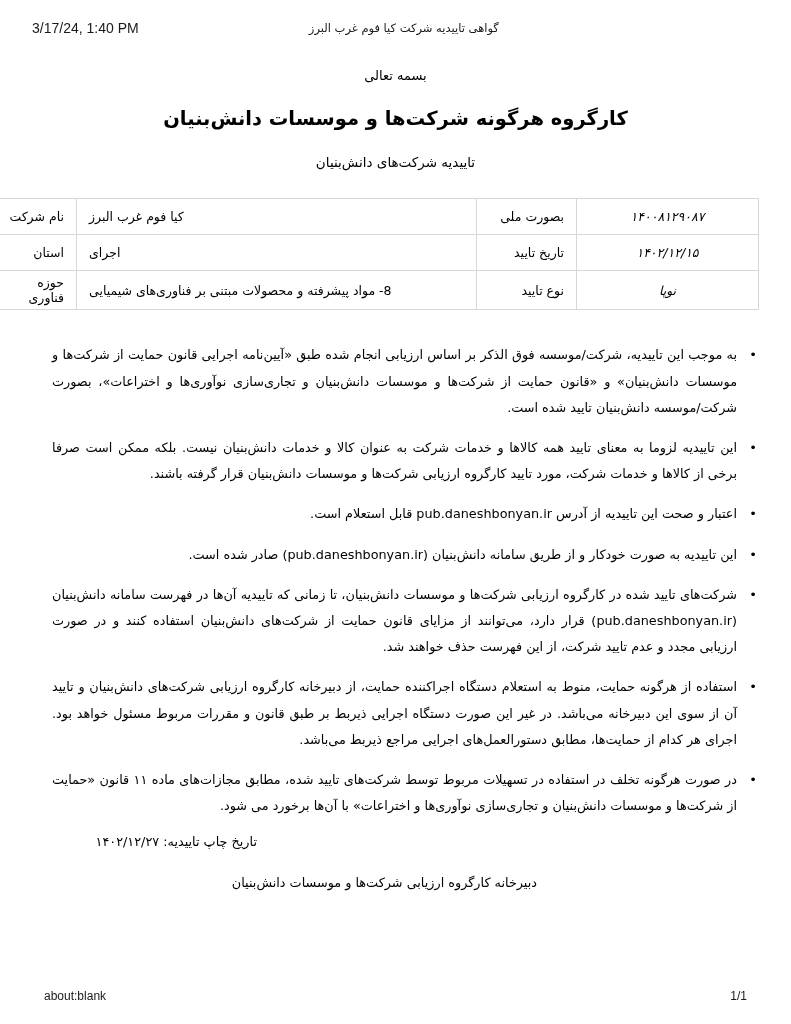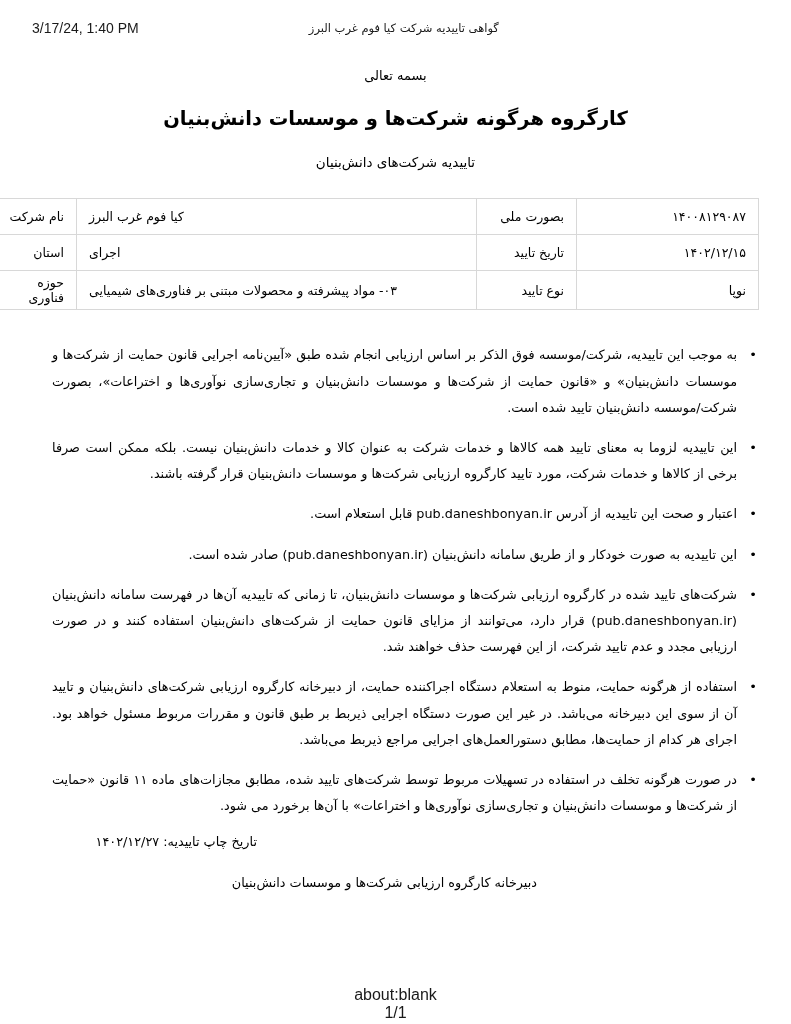--- a/index.html
+++ b/index.html
@@ -57,27 +57,26 @@
   
   .print-footer {
     position: absolute;
     bottom: 18px;
     left: 0;
     right: 0;
     height: 20px;
     display: flex;
     align-items: center;
     justify-content: space-between;
-    font-size: 16px;
+    font-size: 12px;
     color: #1a1a1a;
     direction: ltr;
     padding: 0 44px;
     box-sizing: border-box;
     font-family: "Liberation Sans", sans-serif;
-    flex-direction: column;
   }
 
   
   .doc {
     position: absolute;
     top: 58px;
     left: 0;
     right: 0;
     padding: 0 32px;
     box-sizing: border-box;
@@ -119,21 +118,21 @@
   .info-table td {
     border: 1px solid #d8d8d8;
     height: 36px;
     padding: 4px 12px;
     vertical-align: middle;
     box-sizing: border-box;
   }
   .c-label  { width: 82px;  text-align: right; }
   .c-value  { width: 400px; text-align: left; }
   .c-label2 { width: 100px; text-align: right; }
-  .c-value2 { width: 182px; text-align: right; }
+  .c-value2 { width: 182px; text-align: center; font-style: italic; }
 
   
   .clauses {
     margin: 32px 0 0 0;
     padding: 0;
     list-style: none;
   }
   .clauses li {
     position: relative;
     font-size: 12.8px;
@@ -199,21 +198,21 @@
         </tr>
         <tr>
           <td class="c-value2">۱۴۰۲/۱۲/۱۵</td>
           <td class="c-label2">تاریخ تایید</td>
           <td class="c-value">اجرای</td>
           <td class="c-label">استان</td>
         </tr>
         <tr>
           <td class="c-value2">نوپا</td>
           <td class="c-label2">نوع تایید</td>
-          <td class="c-value">۰۳- مواد پیشرفته و محصولات مبتنی بر فناوری‌های شیمیایی</td>
+          <td class="c-value">8- مواد پیشرفته و محصولات مبتنی بر فناوری‌های شیمیایی</td>
           <td class="c-label">حوزه فناوری</td>
         </tr>
       </tbody>
     </table>
 
     <ul class="clauses">
       <li>به موجب این تاییدیه، شرکت/موسسه فوق الذکر بر اساس ارزیابی انجام شده طبق «آیین‌نامه اجرایی قانون حمایت از شرکت‌ها و موسسات دانش‌بنیان» و «قانون حمایت از شرکت‌ها و موسسات دانش‌بنیان و تجاری‌سازی نوآوری‌ها و اختراعات»، بصورت شرکت/موسسه دانش‌بنیان تایید شده است.</li>
       <li>این تاییدیه لزوما به معنای تایید همه کالاها و خدمات شرکت به عنوان کالا و خدمات دانش‌بنیان نیست. بلکه ممکن است صرفا برخی از کالاها و خدمات شرکت، مورد تایید کارگروه ارزیابی شرکت‌ها و موسسات دانش‌بنیان قرار گرفته باشند.</li>
       <li>اعتبار و صحت این تاییدیه از آدرس pub.daneshbonyan.ir قابل استعلام است.</li>
       <li>این تاییدیه به صورت خودکار و از طریق سامانه دانش‌بنیان (pub.daneshbonyan.ir) صادر شده است.</li>

